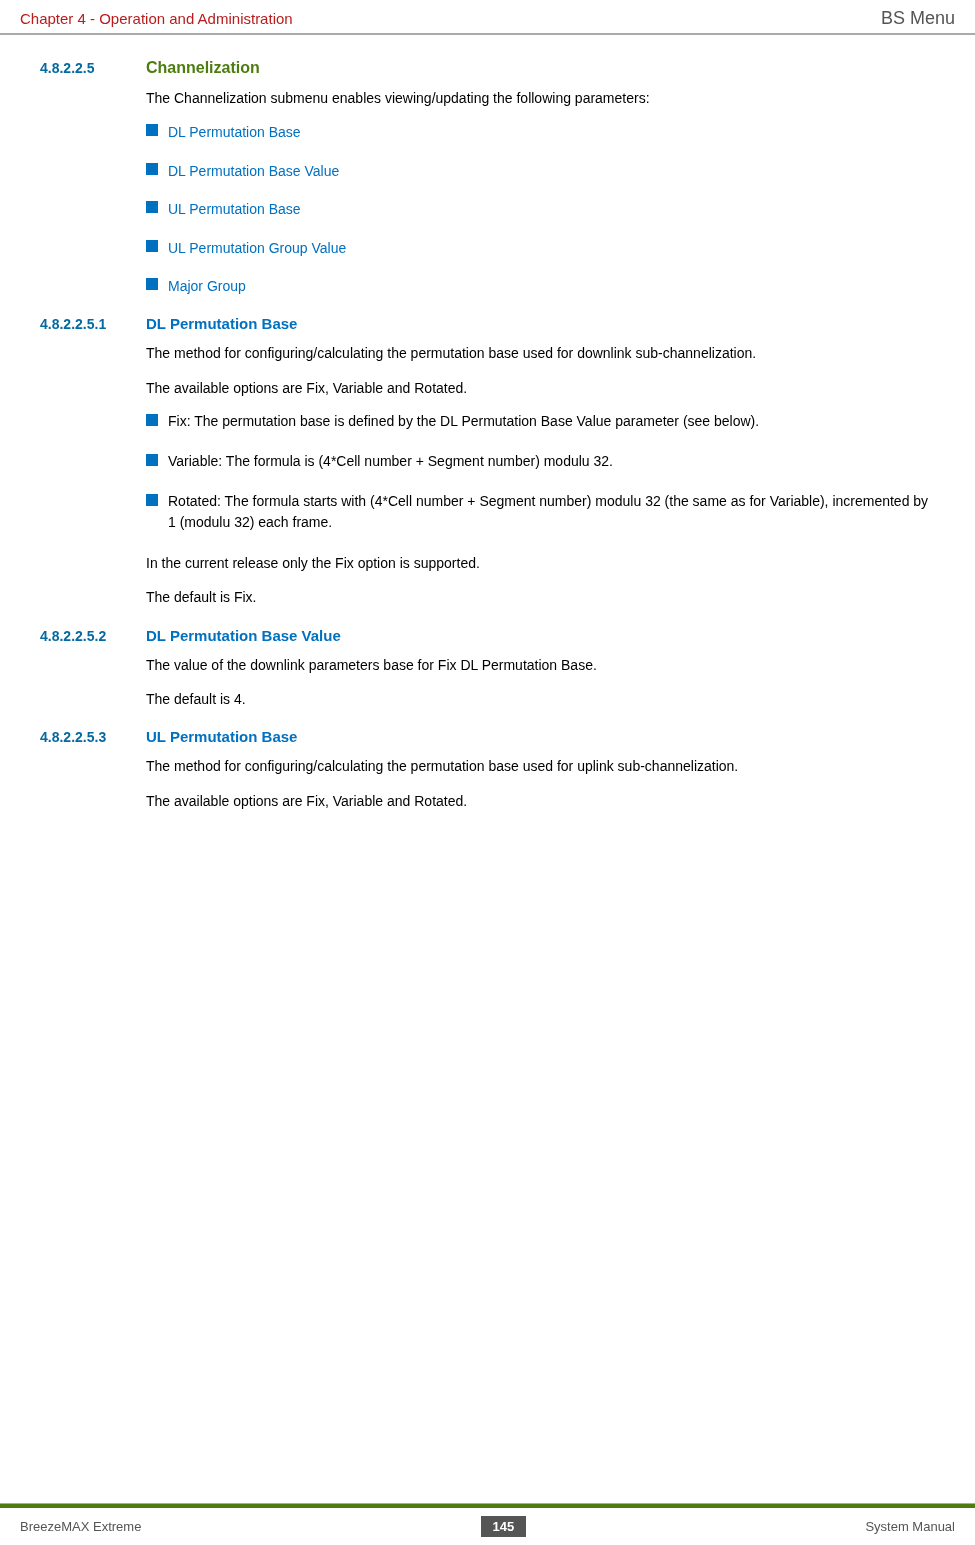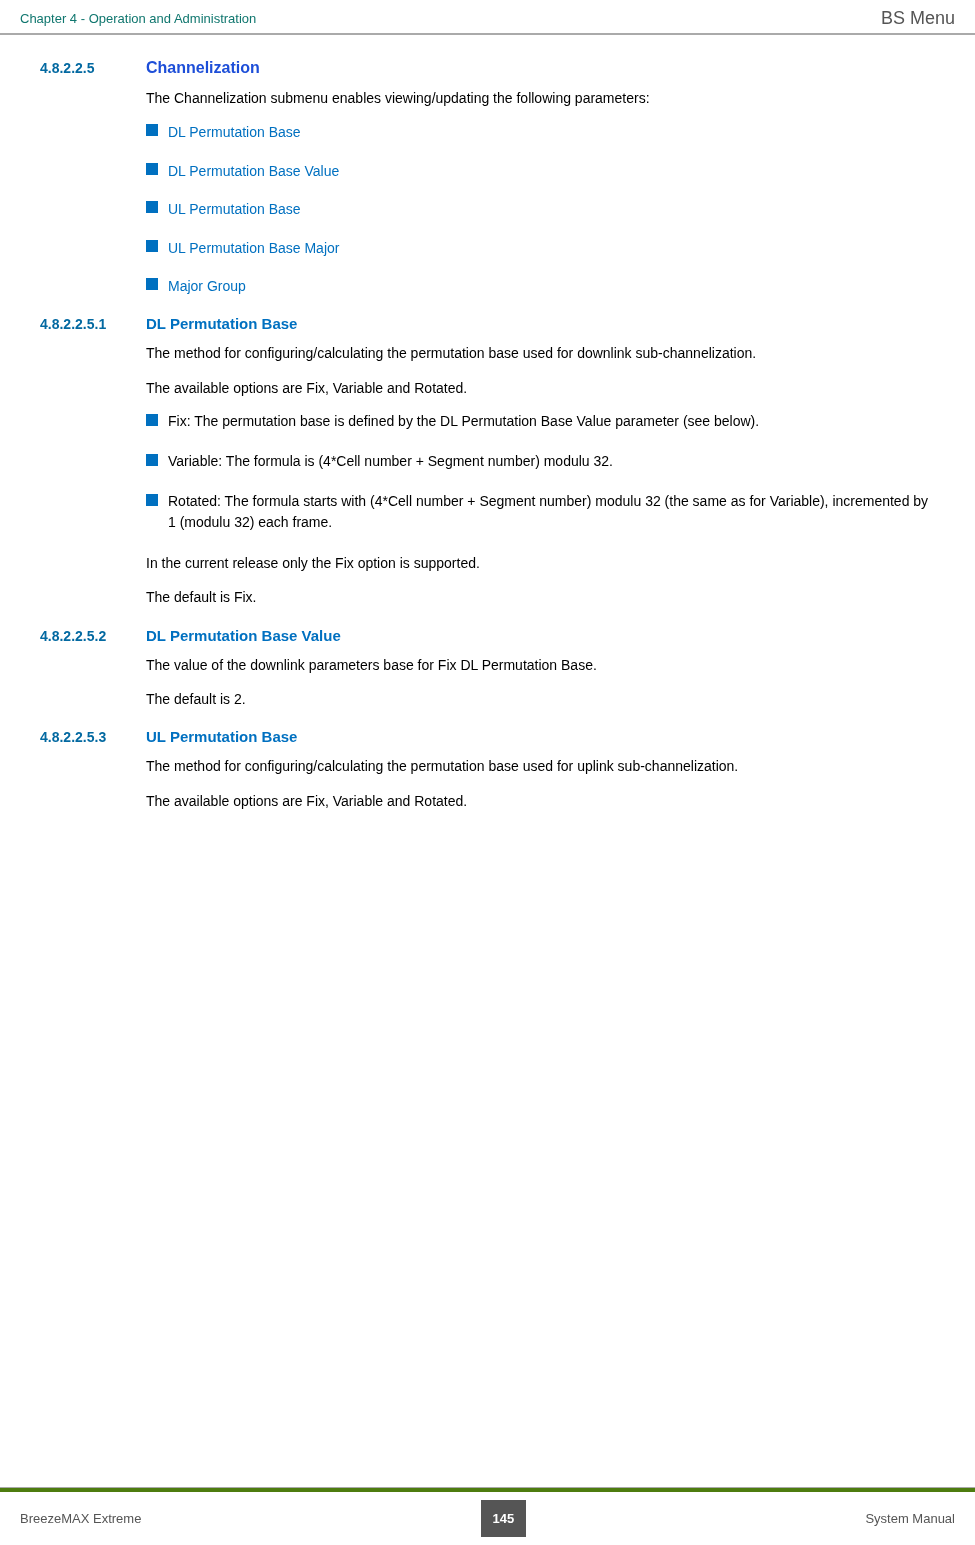--- a/index.html
+++ b/index.html
@@ -102,30 +102,30 @@
       justify-content: space-between;
       align-items: center;
       padding: 8px 20px;
       border-top: 4px solid #4d7c0f;
       font-size: 13px;
       color: #555;
     }
     .page-number-box {
       background: #555;
       color: #fff;
-      padding: 11px 12px;
+      padding: 3px 12px;
       font-size: 13px;
       font-weight: bold;
     }
     .section-main-title {
       font-size: 16px;
       font-weight: bold;
-      color: #1d4ed8;
-    }
-    .top-left { color: #0f766e; font-size: 13px; }
+      color: #4d7c0f;
+    }
+    .top-left { color: #b91c1c; font-size: 15px; }
     .top-right { color: #555; font-size: 18px; }
     hr.top-line {
       border: none;
       border-top: 2px solid #aaa;
       margin-bottom: 0;
     }
     hr.bottom-line {
       border: none;
       border-top: 1px solid #aaa;
       margin-top: 0;
@@ -158,21 +158,21 @@
         <li>
           <span class="bullet-square"></span>
           <span class="bullet-text">DL Permutation Base Value</span>
         </li>
         <li>
           <span class="bullet-square"></span>
           <span class="bullet-text">UL Permutation Base</span>
         </li>
         <li>
           <span class="bullet-square"></span>
-          <span class="bullet-text">UL Permutation Base Major</span>
+          <span class="bullet-text">UL Permutation Group Value</span>
         </li>
         <li>
           <span class="bullet-square"></span>
           <span class="bullet-text">Major Group</span>
         </li>
       </ul>
     </div>
 
     <div class="section-heading">
       <span class="section-number">4.8.2.2.5.1</span>
@@ -198,21 +198,21 @@
       <p class="paragraph">In the current release only the Fix option is supported.</p>
       <p class="paragraph">The default is Fix.</p>
     </div>
 
     <div class="section-heading">
       <span class="section-number">4.8.2.2.5.2</span>
       <span class="section-title">DL Permutation Base Value</span>
     </div>
     <div class="section-body">
       <p class="paragraph">The value of the downlink parameters base for Fix DL Permutation Base.</p>
-      <p class="paragraph">The default is 2.</p>
+      <p class="paragraph">The default is 4.</p>
     </div>
 
     <div class="section-heading">
       <span class="section-number">4.8.2.2.5.3</span>
       <span class="section-title">UL Permutation Base</span>
     </div>
     <div class="section-body">
       <p class="paragraph">The method for configuring/calculating the permutation base used for uplink sub-channelization.</p>
       <p class="paragraph">The available options are Fix, Variable and Rotated.</p>
     </div>

